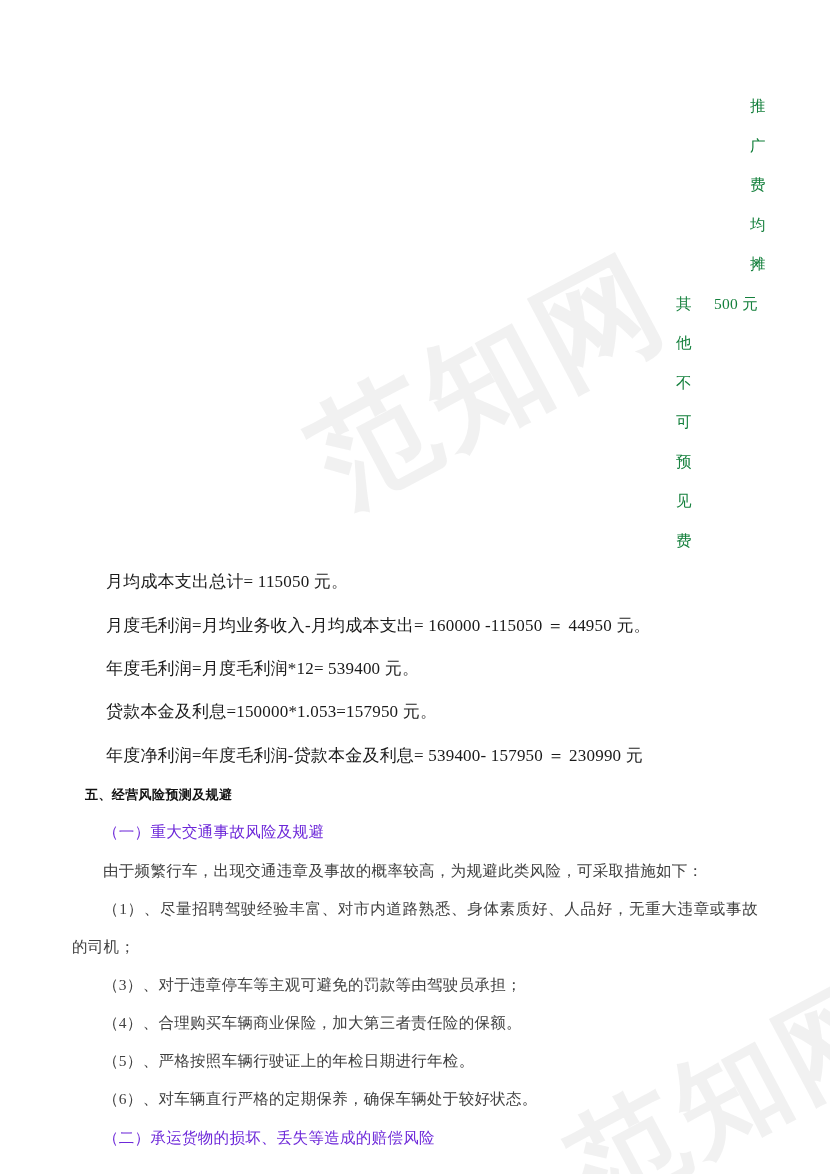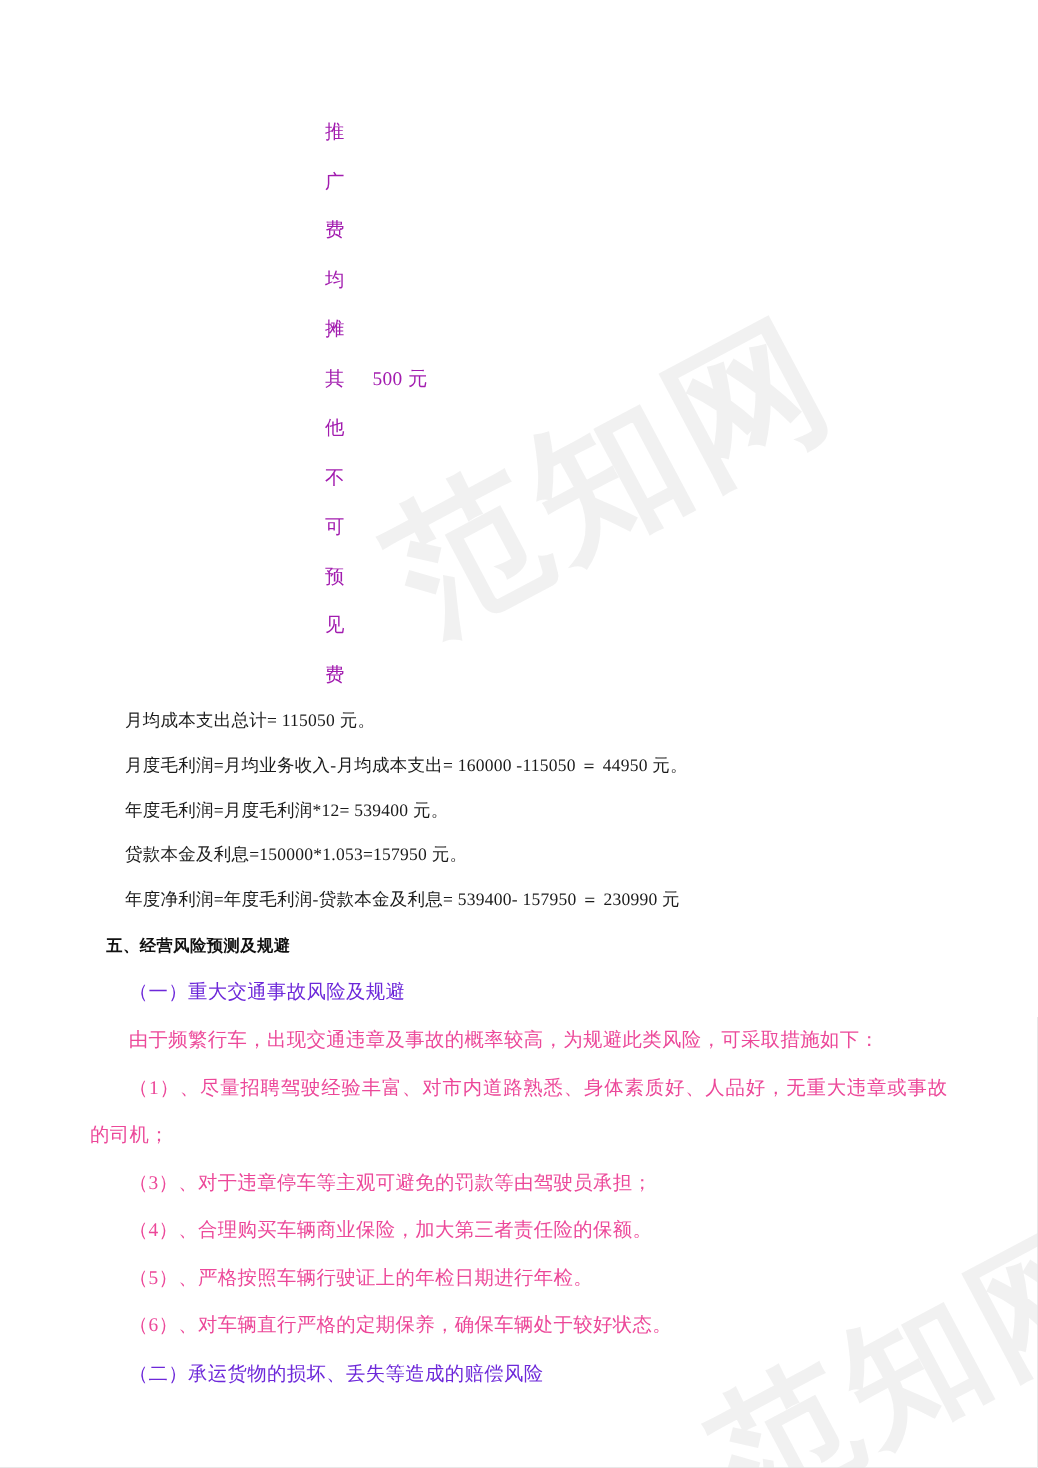--- a/index.html
+++ b/index.html
@@ -42,44 +42,45 @@
     letter-spacing: 6px;
   }
   .content {
     position: relative;
     padding: 86px 72px 0 72px;
     z-index: 2;
   }
   .tbl-line {
     display: flex;
     font-size: 15.5px;
-    color: #a21caf;
+    color: #15803d;
     line-height: 2.55;
     letter-spacing: 0.3px;
+    justify-content: flex-end;
   }
   .tbl-line .c1 {
     width: 196px;
     padding-left: 188px;
     box-sizing: border-box;
   }
   .tbl-line .c2 {
     padding-left: 30px;
   }
   p.para {
     margin: 0;
     font-size: 15.5px;
-    color: #ec4899;
+    color: #404040;
     line-height: 2.45;
     text-indent: 2em;
     letter-spacing: 0.3px;
     text-align: justify;
   }
   p.calc {
     margin: 0;
-    font-size: 14px;
+    font-size: 17px;
     color: #1a1a1a;
     line-height: 2.55;
     text-indent: 2em;
     letter-spacing: 0.2px;
   }
   p.heading {
     margin: 0;
     font-size: 13px;
     color: #111;
     font-weight: bold;

